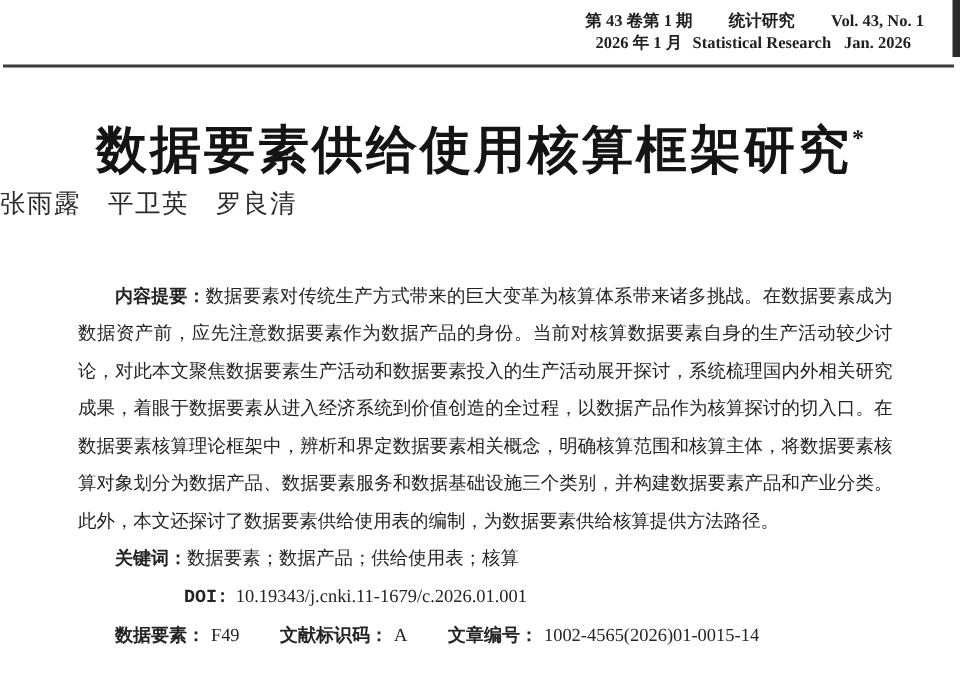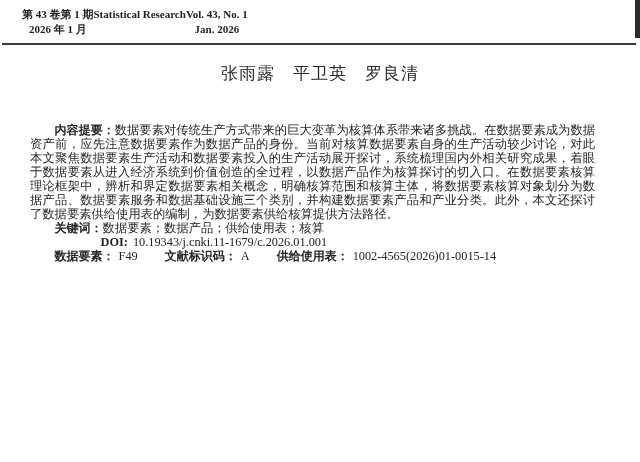--- a/index.html
+++ b/index.html
@@ -14,21 +14,21 @@
     font-family: "Liberation Serif", "DejaVu Serif", serif;
   }
   .scan-artifact {
     position: absolute;
     top: 0; right: 0;
     width: 5px; height: 38px;
     background: #2b2b2b;
   }
   .journal-header {
     display: flex;
-    justify-content: flex-start;
+    justify-content: flex-end;
     align-items: flex-start;
     padding: 7px 24px 0 22px;
     font-weight: bold;
     font-size: 11px;
     line-height: 15px;
   }
   .jh-left, .jh-center, .jh-right { text-align: center; }
   .header-divider {
     height: 2px;
     background: #3c3c3c;
@@ -43,74 +43,75 @@
     line-height: 44px;
     color: #141414;
     white-space: nowrap;
   }
   .article-title sup {
     font-size: 16px;
     letter-spacing: 0;
     vertical-align: 14px;
   }
   .authors {
-    margin-top: 16px;
-    text-align: center;
+    text-align: left;
     font-size: 17px;
     line-height: 26px;
     letter-spacing: 1px;
     color: #2a2a2a;
   }
   .front-matter {
-    margin: 36px 45px 0 30px;
+    margin: 36px 45px 0 52px;
     font-size: 12.3px;
-    line-height: 14px;
+    line-height: 25px;
     text-align: justify;
     color: #242424;
   }
   .front-matter p { margin: 0; text-indent: 2em; }
   .lbl {
     font-weight: bold;
     font-family: "Liberation Sans", "DejaVu Sans", sans-serif;
     font-size: 12px;
   }
-  .doi-label { margin-right: 5px; font-family: Liberation Serif, serif; font-size: 12.3px; padding-left: 46px; }
+  .doi-label { margin-right: 5px; font-family: Liberation Mono, monospace; font-size: 12.3px; padding-left: 46px; }
   .meta-pair { margin-right: 27px; }
   .meta-pair:last-child { margin-right: 0; }
   .meta-pair .val { margin-left: 4px; }
 </style>
 </head>
 <body>
 
 <div class="page">
 
   <div class="scan-artifact"></div>
 
   <header class="journal-header">
     <div class="jh-left">
       <div>第 43 卷第 1 期</div>
       <div>2026 年 1 月</div>
     </div>
     <div class="jh-center">
+      <div>统计研究</div>
       <div>Statistical Research</div>
     </div>
     <div class="jh-right">
       <div>Vol. 43, No. 1</div>
       <div>Jan. 2026</div>
     </div>
   </header>
 
   <div class="header-divider"></div>
 
+  <h1 class="article-title"><span>数据要素供给使用核算框架研究</span><sup>*</sup></h1>
 
   <div class="authors">张雨露　平卫英　罗良清</div>
 
   <section class="front-matter">
     <p class="abstract"><b class="lbl">内容提要：</b><span>数据要素对传统生产方式带来的巨大变革为核算体系带来诸多挑战。在数据要素成为数据资产前，应先注意数据要素作为数据产品的身份。当前对核算数据要素自身的生产活动较少讨论，对此本文聚焦数据要素生产活动和数据要素投入的生产活动展开探讨，系统梳理国内外相关研究成果，着眼于数据要素从进入经济系统到价值创造的全过程，以数据产品作为核算探讨的切入口。在数据要素核算理论框架中，辨析和界定数据要素相关概念，明确核算范围和核算主体，将数据要素核算对象划分为数据产品、数据要素服务和数据基础设施三个类别，并构建数据要素产品和产业分类。此外，本文还探讨了数据要素供给使用表的编制，为数据要素供给核算提供方法路径。</span></p>
 
     <p class="kv"><b class="lbl">关键词：</b><span>数据要素；数据产品；供给使用表；核算</span></p>
 
     <p class="kv"><b class="lbl doi-label">DOI:</b><span>10.19343/j.cnki.11-1679/c.2026.01.001</span></p>
 
-    <p class="kv meta-line"><span class="meta-pair"><b class="lbl">数据要素：</b><span class="val">F49</span></span><span class="meta-pair"><b class="lbl">文献标识码：</b><span class="val">A</span></span><span class="meta-pair"><b class="lbl">供给使用表：</b><span class="val">1002-4565(2026)01-0015-14</span></span></p>
+    <p class="kv meta-line"><span class="meta-pair"><b class="lbl">数据要素：</b><span class="val">F49</span></span><span class="meta-pair"><b class="lbl">文献标识码：</b><span class="val">A</span></span><span class="meta-pair"><b class="lbl">文章编号：</b><span class="val">1002-4565(2026)01-0015-14</span></span></p>
   </section>
 
 </div>
 
 </body></html>

